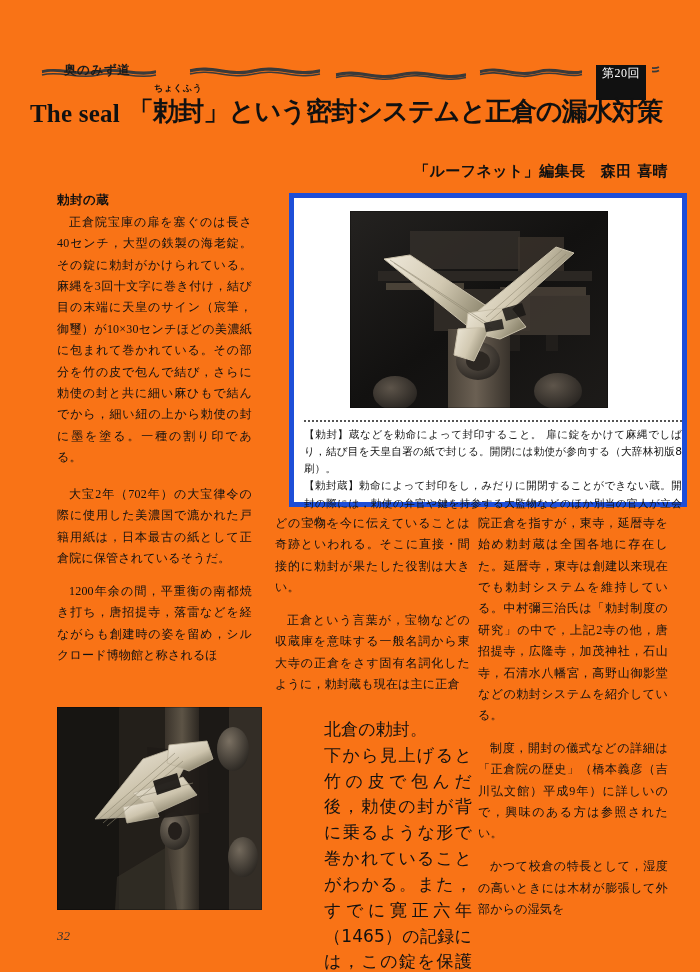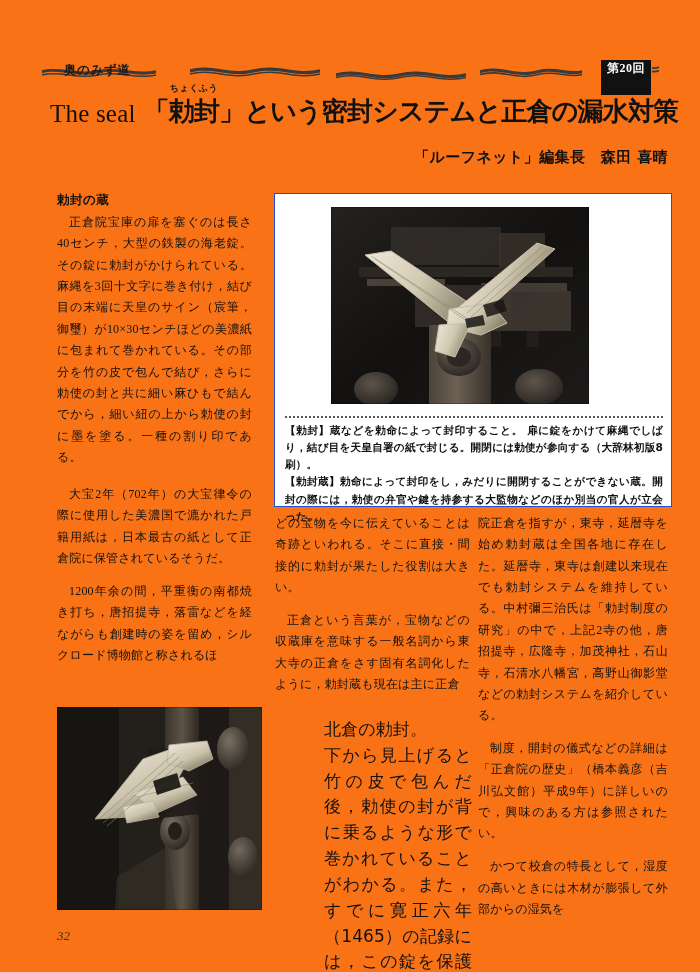--- a/index.html
+++ b/index.html
@@ -38,45 +38,44 @@
     color: #1a1a1a;
     white-space: nowrap;
   }
   .issue-badge {
     position: absolute;
     right: 8px;
     top: 1px;
     background: #111;
     color: #fff;
     font-size: 12px;
-    font-weight: 700;
+    font-weight: 400;
     padding: 2px 6px 21px 6px;
     letter-spacing: 0.5px;
     line-height: 1;
     white-space: nowrap;
-    border: 1px solid #f97316;
+    border: 6px solid #f97316;
   }
 
   
   .title-row {
     position: absolute;
     left: 30px;
     top: 94px;
     width: 645px;
     display: flex;
     align-items: flex-end;
     white-space: nowrap;
   }
   .title-en {
     font-family: "Liberation Serif", "DejaVu Serif", serif;
     font-size: 25px;
-    font-weight: 400;
+    font-weight: 700;
     letter-spacing: 0.2px;
     padding-bottom: 1px;
-    margin-left: 20px;
   }
   .title-jp {
     font-family: "DejaVu Sans", "Liberation Sans", sans-serif;
     font-size: 26px;
     font-weight: 700;
     letter-spacing: -0.8px;
     margin-left: 8px;
     position: relative;
   }
   .ruby-wrap { position: relative; display: inline-block; }
@@ -89,21 +88,21 @@
     font-size: 9px;
     font-weight: 600;
     letter-spacing: 0.5px;
     font-family: "DejaVu Sans", "Liberation Sans", sans-serif;
   }
 
   
   .byline {
     position: absolute;
     right: 32px;
-    top: 148px;
+    top: 162px;
     font-family: "DejaVu Sans", "Liberation Sans", sans-serif;
     font-size: 15px;
     font-weight: 700;
     letter-spacing: 0.4px;
     white-space: nowrap;
   }
 
   
   .colA-head {
     position: absolute;
@@ -146,28 +145,27 @@
   .colC {
     position: absolute;
     left: 478px;
     top: 513px;
     width: 190px;
   }
 
   
   .figure-top {
     position: absolute;
-    left: 274px;
+    left: 289px;
     top: 193px;
     width: 398px;
     height: 314px;
-    border: 1px solid #1d4ed8;
+    border: 5px solid #1d4ed8;
     box-sizing: border-box;
     background: #fff;
-    font-weight: bold;
   }
   .photo-top {
     position: absolute;
     left: 56px;
     top: 13px;
     width: 258px;
     height: 197px;
     overflow: hidden;
     background: #1b1a18;
   }

